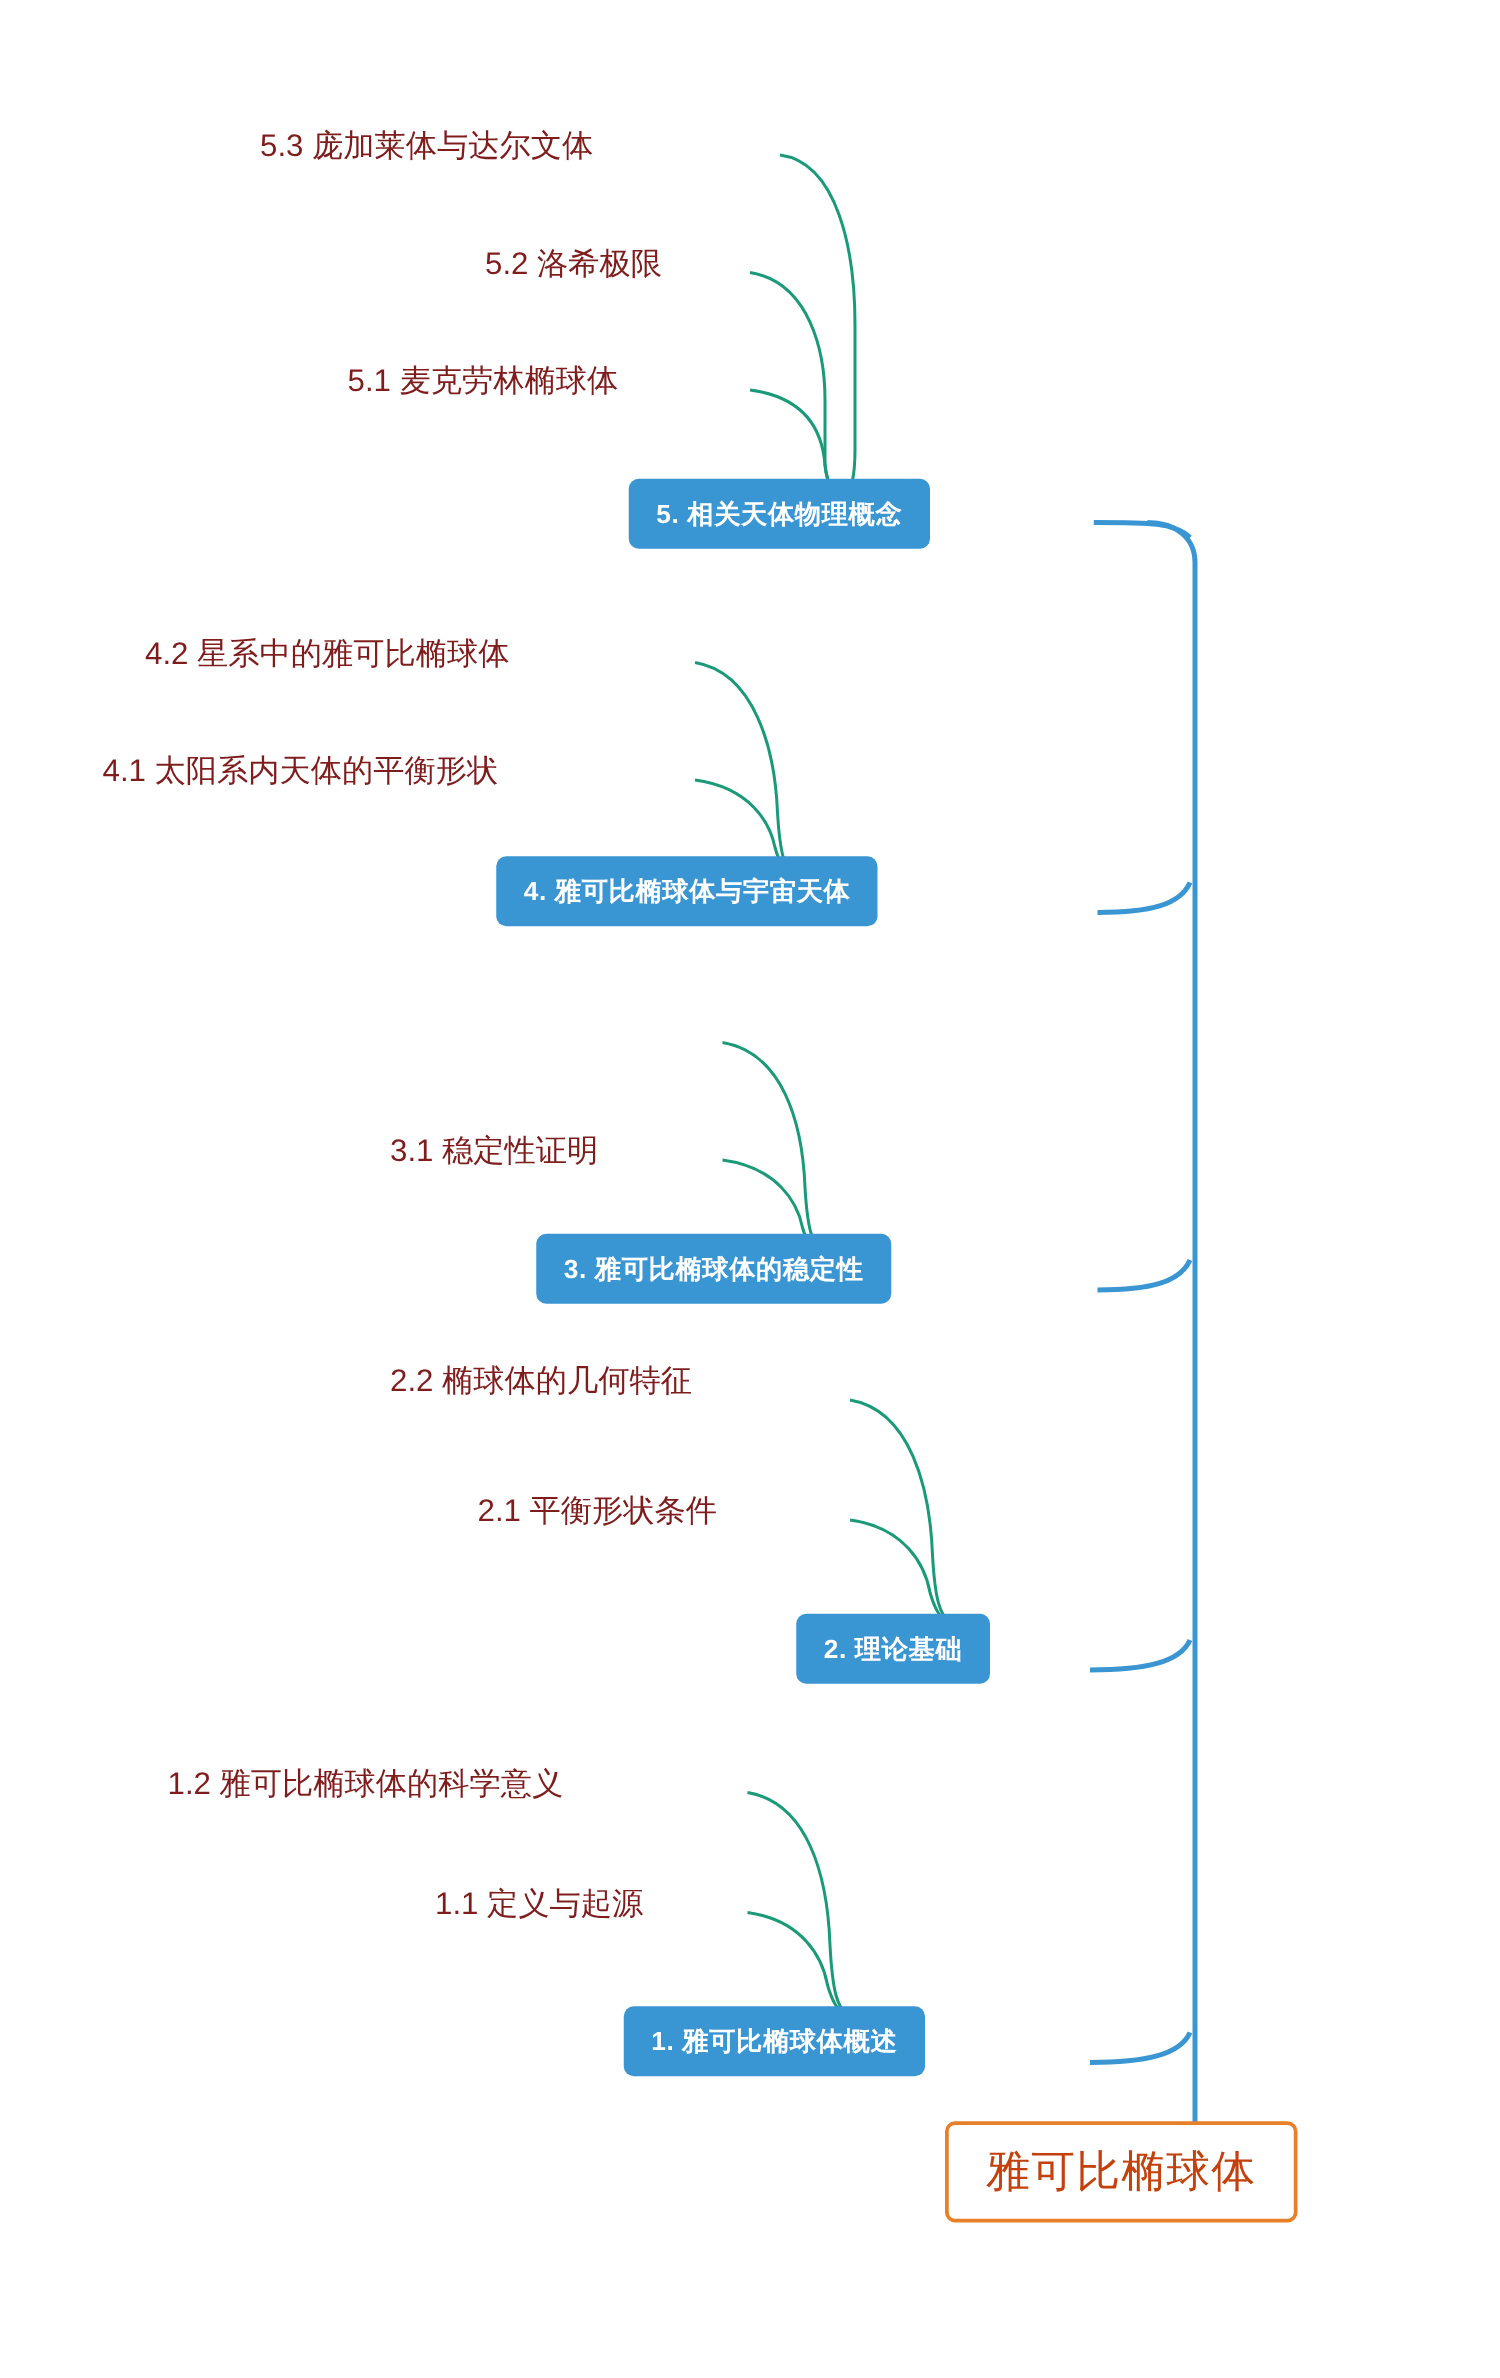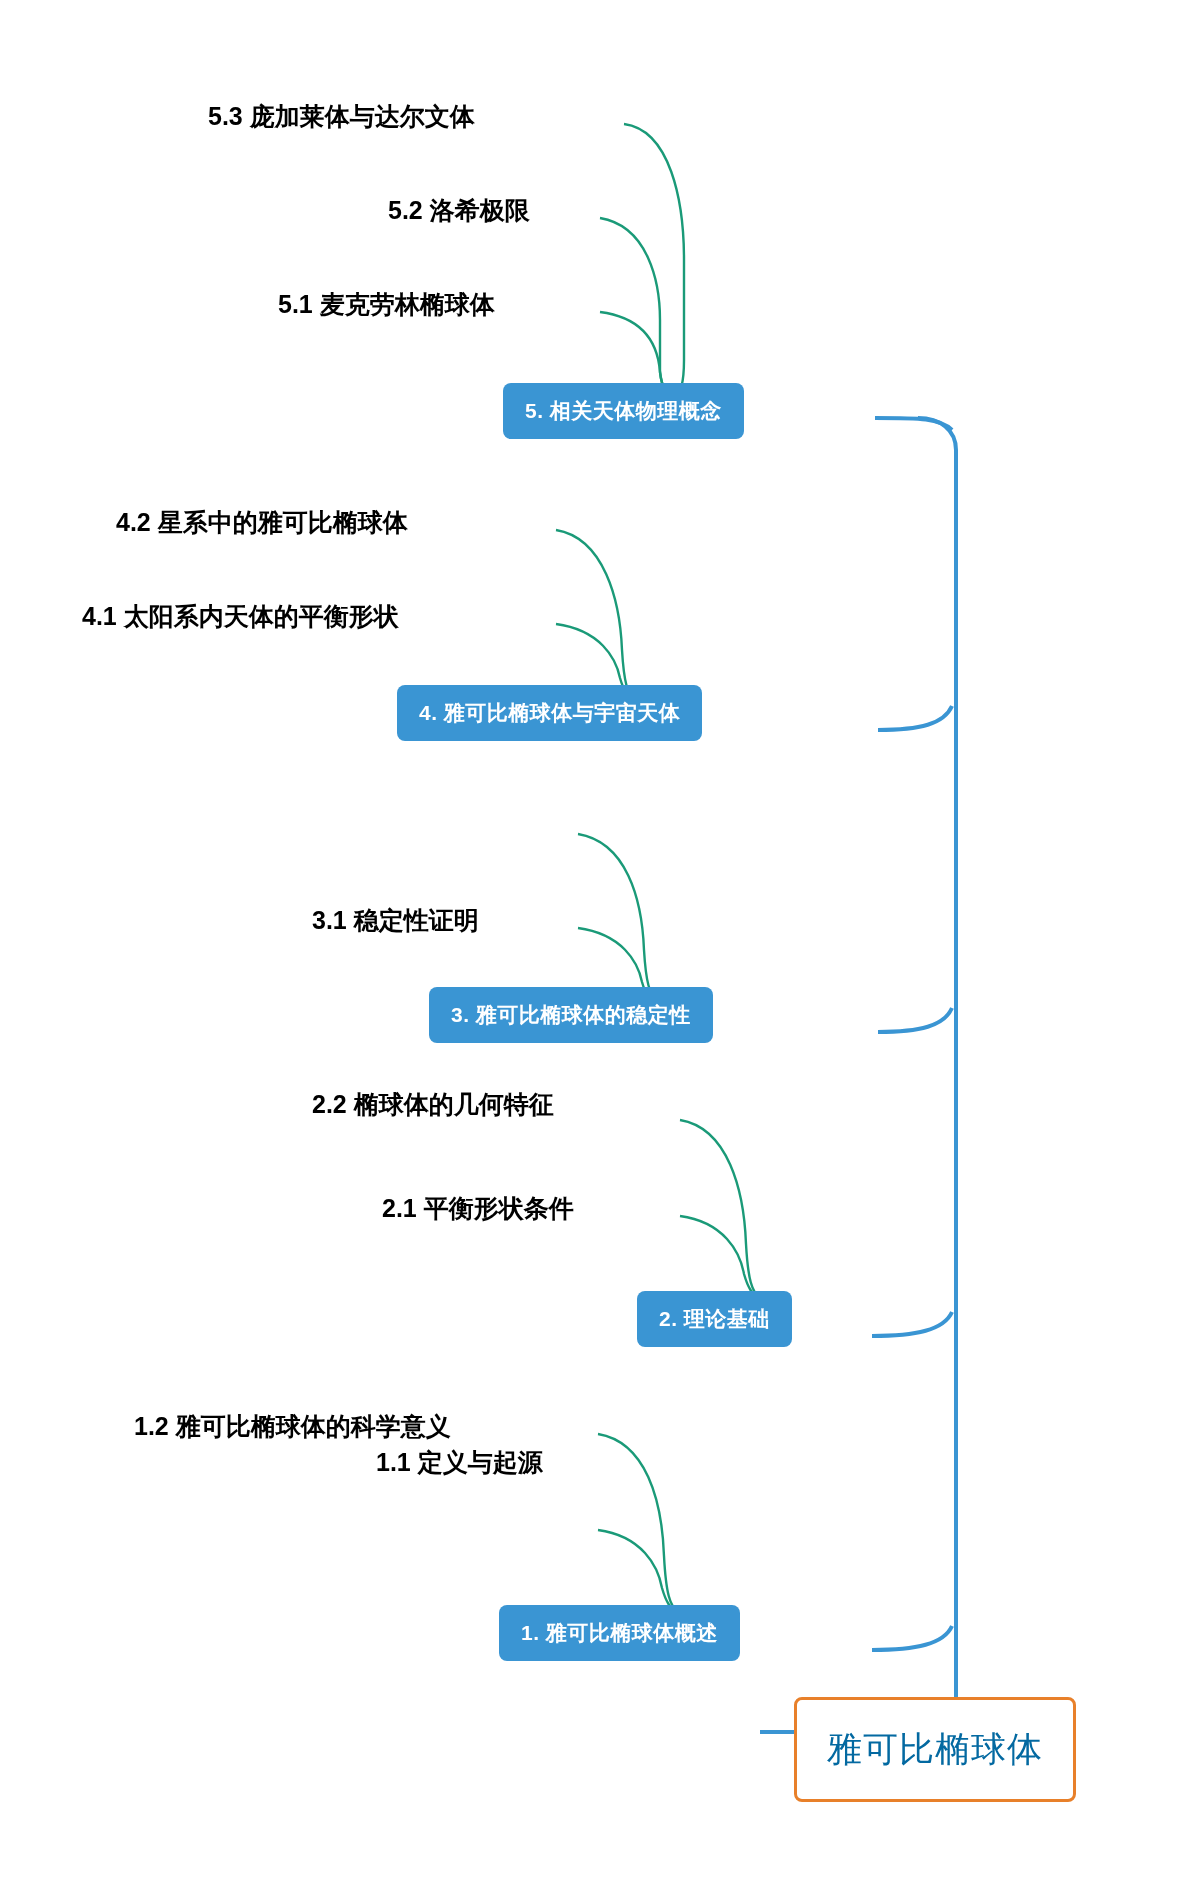--- a/index.html
+++ b/index.html
@@ -28,43 +28,42 @@
   .node {
     position: absolute;
     box-sizing: border-box;
     white-space: nowrap;
   }
   
   .root-node {
     border: 3px solid #e8802a;
     border-radius: 8px;
     background: #ffffff;
-    color: #0369a1;
+    color: #c2410c;
     font-size: 35px;
     font-weight: 400;
-    padding: 26px 30px;
+    padding: 14px 30px;
     letter-spacing: 1px;
-    margin-left: 38px;
   }
   
   .branch-node {
     background: #3a95d3;
     color: #ffffff;
     border-radius: 8px;
     font-size: 21px;
     font-weight: bold;
     padding: 14px 22px;
     letter-spacing: 0.5px;
     margin-left: 25px;
   }
   
   .leaf-node {
-    color: #000000;
+    color: #7f1d1d;
     font-size: 25px;
-    font-weight: 700;
+    font-weight: 400;
     background: transparent;
     padding: 0;
   }
 </style>
 </head>
 <body>
 
 <div id="mindmap">
 
   <svg class="connectors" viewBox="0 0 1200 1902">
@@ -113,15 +112,15 @@
 
   <div class="node branch-node" style="left: 404px; top: 987px;">3. 雅可比椭球体的稳定性</div>
   <div class="node leaf-node" style="left: 312px; top: 904px;">3.1 稳定性证明</div>
 
   <div class="node branch-node" style="left: 612px; top: 1291px;">2. 理论基础</div>
   <div class="node leaf-node" style="left: 312px; top: 1088px;">2.2 椭球体的几何特征</div>
   <div class="node leaf-node" style="left: 382px; top: 1192px; text-align: right;">2.1 平衡形状条件</div>
 
   <div class="node branch-node" style="left: 474px; top: 1605px;">1. 雅可比椭球体概述</div>
   <div class="node leaf-node" style="left: 134px; top: 1410px;">1.2 雅可比椭球体的科学意义</div>
-  <div class="node leaf-node" style="left: 348px; top: 1446px; margin-left: 28px;">1.1 定义与起源</div>
+  <div class="node leaf-node" style="left: 348px; top: 1506px;">1.1 定义与起源</div>
 
 </div>
 
 </body></html>

